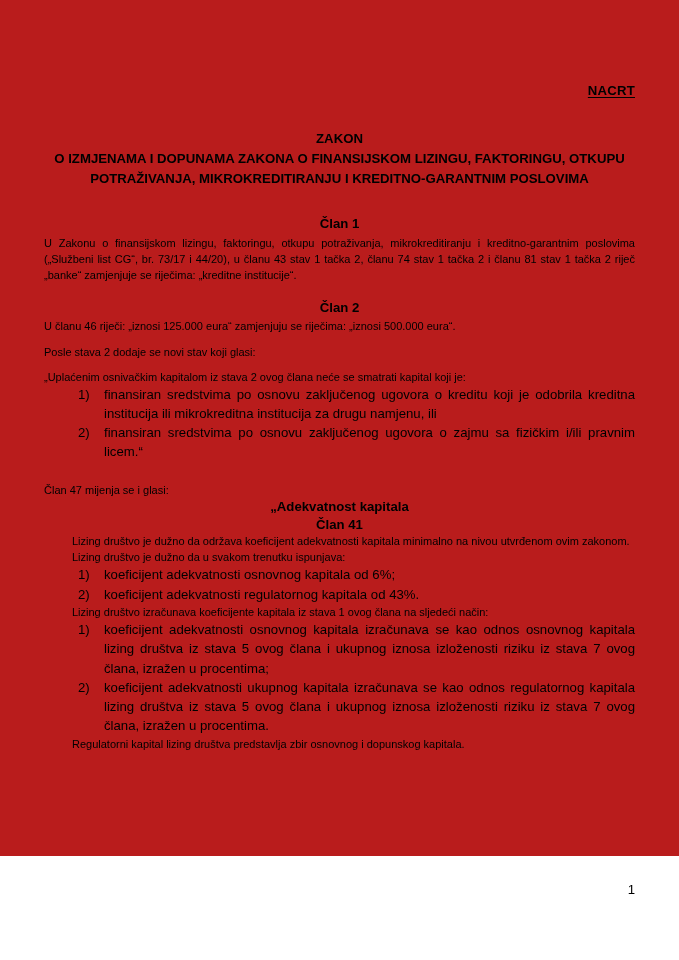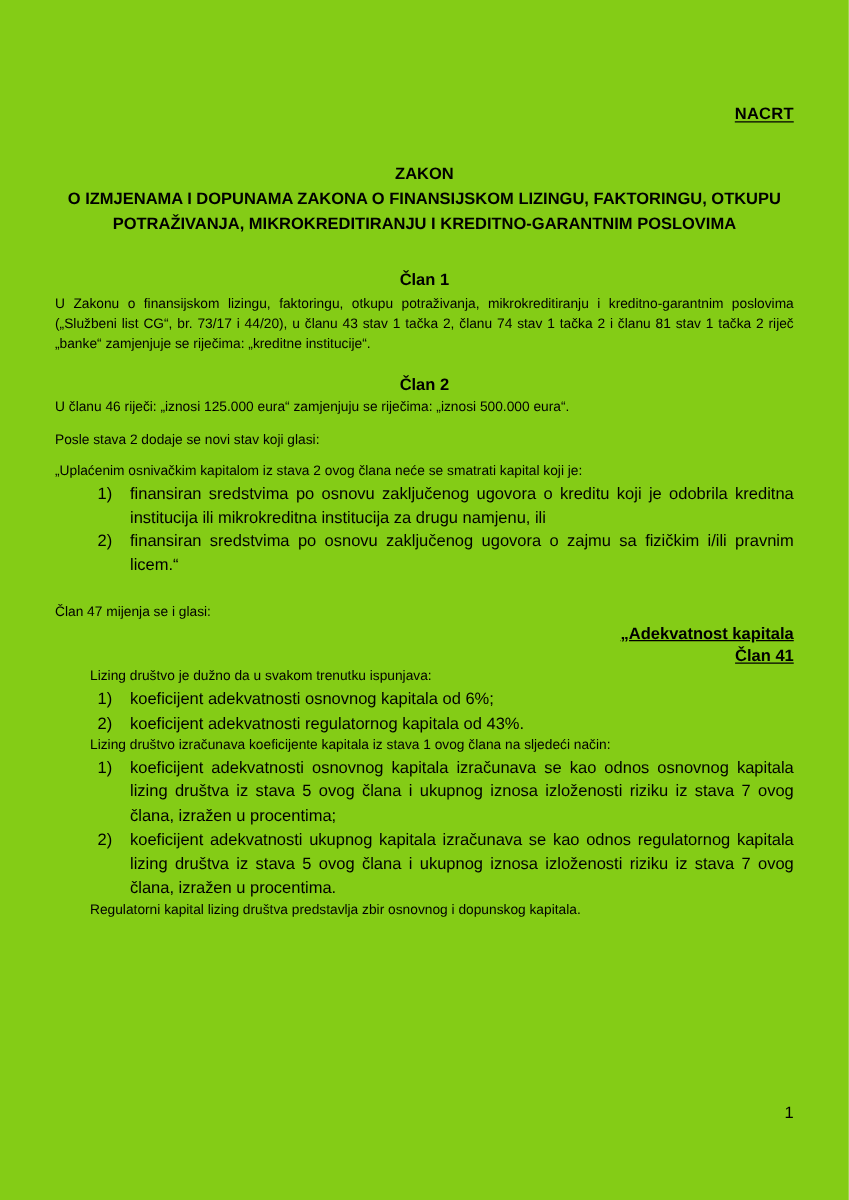--- a/index.html
+++ b/index.html
@@ -14,22 +14,22 @@
     font-family: "Liberation Sans", sans-serif;
     color: #000000;
     position: relative;
     overflow: hidden;
   }
   .page {
     position: absolute;
     left: 0;
     top: 0;
     width: 679px;
-    height: 960px;
-    background: #84cc16;
+    height: 856px;
+    background: #b91c1c;
   }
   .content {
     position: absolute;
     left: 44px;
     top: 84px;
     width: 591px;
   }
 
   
   .draft-marker {
@@ -63,26 +63,25 @@
 
   
   .article-heading {
     text-align: center;
     font-weight: bold;
     font-size: 13.2px;
     line-height: 1.35;
     margin: 0 0 2px 0;
   }
   .sub-heading {
-    text-align: right;
+    text-align: center;
     font-weight: bold;
     font-size: 13.2px;
     line-height: 1.35;
     margin: 0;
-    text-decoration: underline;
   }
 
   
   p.body {
     font-size: 11px;
     line-height: 1.46;
     text-align: justify;
     text-justify: inter-word;
     margin: 0;
   }
@@ -168,20 +167,21 @@
       </li>
     </ol>
 
     <div class="gap-lg"></div>
 
     <p class="body nojust">Član 47 mijenja se i glasi:</p>
 
     <div class="sub-heading">„Adekvatnost kapitala</div>
     <div class="sub-heading">Član 41</div>
 
+    <p class="body indent">Lizing društvo je dužno da održava koeficijent adekvatnosti kapitala minimalno na nivou utvrđenom ovim zakonom.</p>
     <p class="body indent nojust">Lizing društvo je dužno da u svakom trenutku ispunjava:</p>
 
     <ol class="numlist tight">
       <li>
         <span class="marker">1)</span>
         <span>koeficijent adekvatnosti osnovnog kapitala od 6%;</span>
       </li>
       <li>
         <span class="marker">2)</span>
         <span>koeficijent adekvatnosti regulatornog kapitala od 43%.</span>

